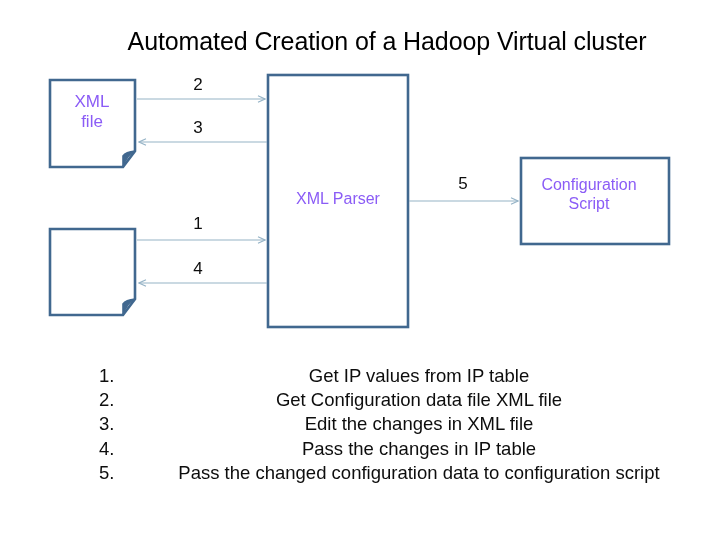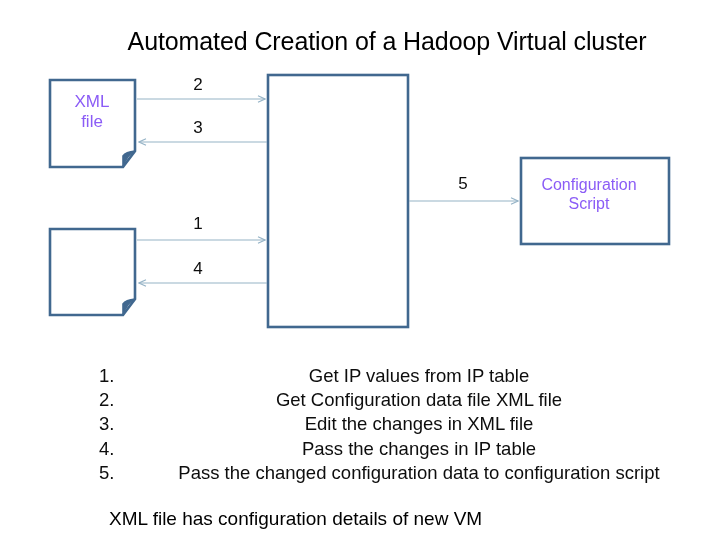--- a/index.html
+++ b/index.html
@@ -175,20 +175,21 @@
 
     <line x1="112" y1="283" x2="240" y2="283" stroke="#95b3c6" stroke-width="1.2" marker-start="url(#arrowhead-left)"></line>
 
     <line x1="382" y1="201" x2="491" y2="201" stroke="#95b3c6" stroke-width="1.2" marker-end="url(#arrowhead-right)"></line>
   </svg>
 
   <div class="shape-label" id="label-xml-file">XML
 file</div>
 
 
+  <div class="shape-label" id="label-xml-parser">XML Parser</div>
 
   <div class="shape-label" id="label-config-script">Configuration
 Script</div>
 
   <div class="arrow-num" id="num-2">2</div>
   <div class="arrow-num" id="num-3">3</div>
   <div class="arrow-num" id="num-1">1</div>
   <div class="arrow-num" id="num-4">4</div>
   <div class="arrow-num" id="num-5">5</div>
 
@@ -208,15 +209,14 @@
     <li>
       <span class="step-num">4.</span>
       <span class="step-text">Pass the changes in IP table</span>
     </li>
     <li>
       <span class="step-num">5.</span>
       <span class="step-text">Pass the changed configuration data to configuration script</span>
     </li>
   </ol>
 
-  <div id="caption">XML file has configuration details of new VM</div>
 
 </div>
 
 </body></html>

